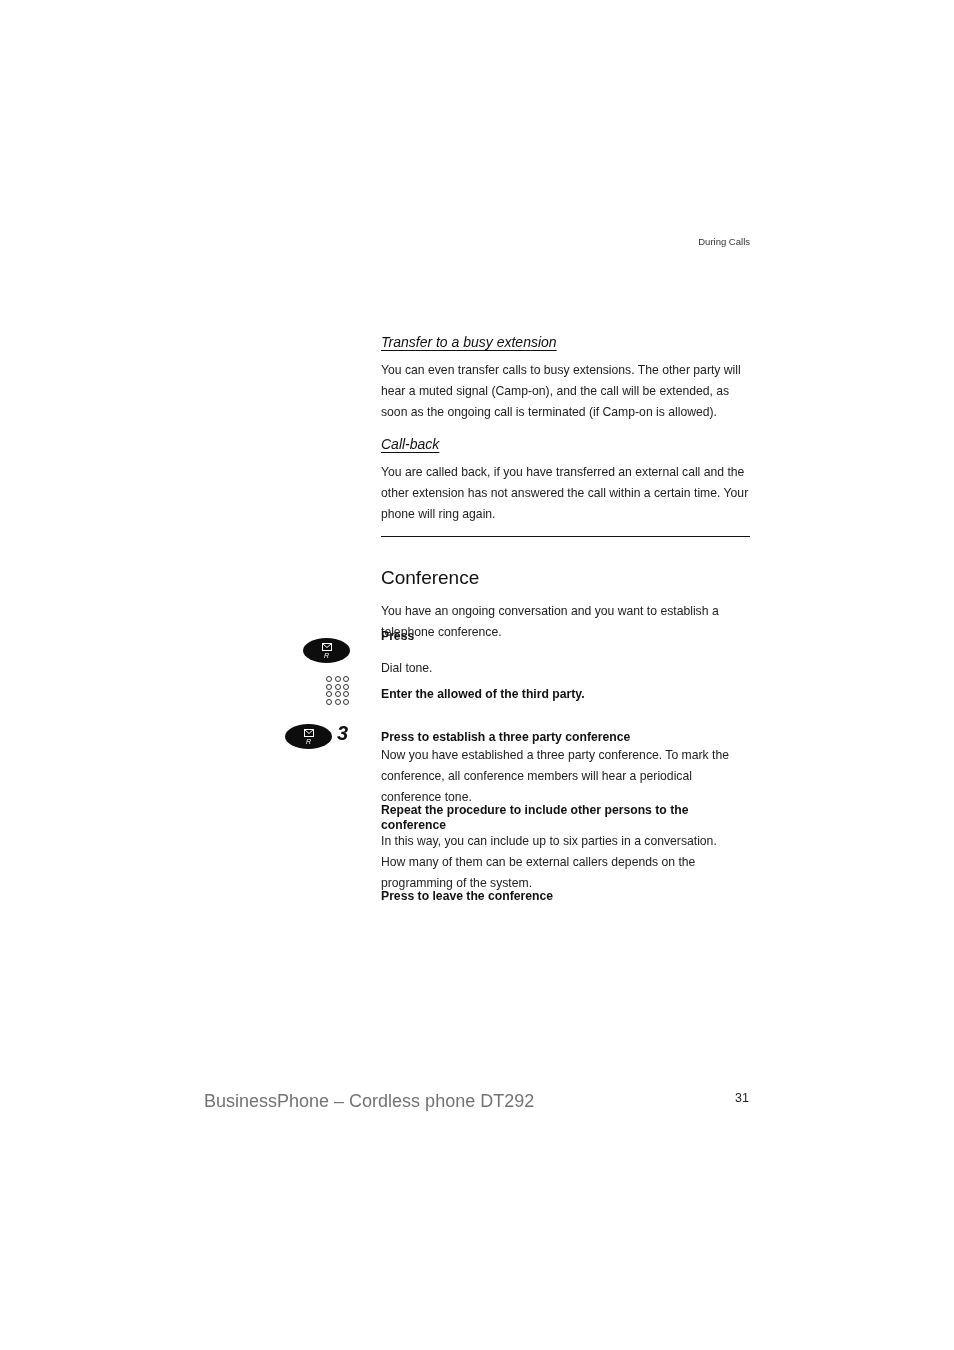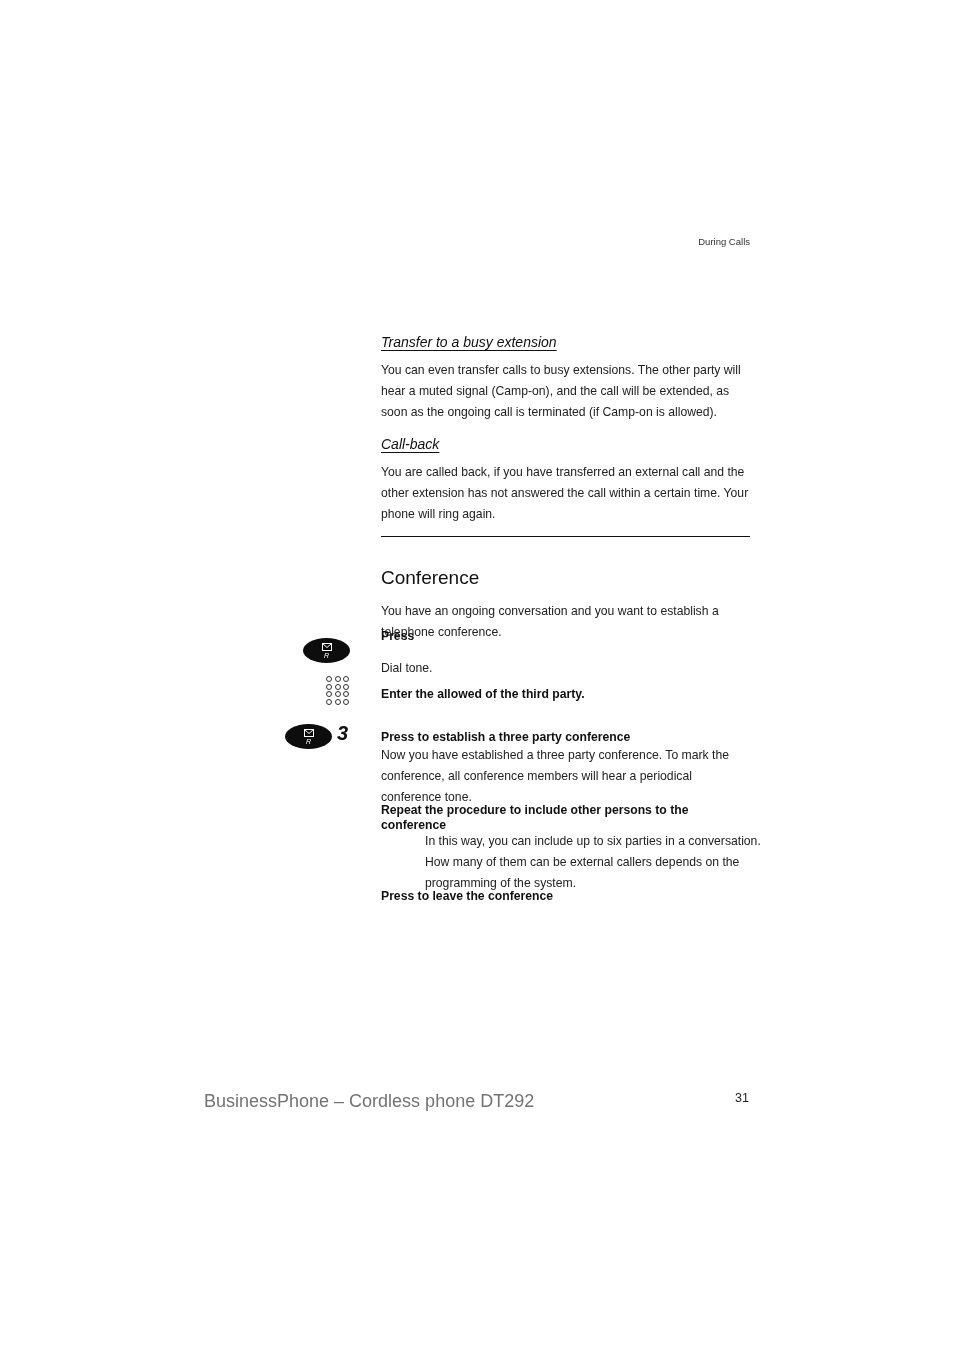--- a/index.html
+++ b/index.html
@@ -68,18 +68,18 @@
       <rect x="0.5" y="0.5" width="9" height="7" fill="none" stroke="#fff" stroke-width="1"></rect>
       <path d="M0.5 0.5 L5 4.5 L9.5 0.5" fill="none" stroke="#fff" stroke-width="1"></path>
     </svg>
   <span class="r">R</span>
 </div>
 <div class="abs digit3" style="left:337px; top:722px;">3</div>
 <div class="abs col bold" style="top:730px;">Press to establish a three party conference</div>
 <div class="abs col body-text" style="top:745px; width:360px;">Now you have established a three party conference. To mark the conference, all conference members will hear a periodical conference tone.</div>
 
 <div class="abs col bold" style="top:803px; width:340px;">Repeat the procedure to include other persons to the conference</div>
-<div class="abs col body-text" style="top:831px; width:350px;margin-left:44px;">In this way, you can include up to six parties in a conversation. How many of them can be external callers depends on the programming of the system.</div>
+<div class="abs col body-text" style="top:831px; width:350px;">In this way, you can include up to six parties in a conversation. How many of them can be external callers depends on the programming of the system.</div>
 
 <div class="abs col bold" style="top:889px;">Press to leave the conference</div>
 
 <div class="abs footer-left">BusinessPhone – Cordless phone DT292</div>
 <div class="abs footer-right">31</div>
 
 </body></html>

